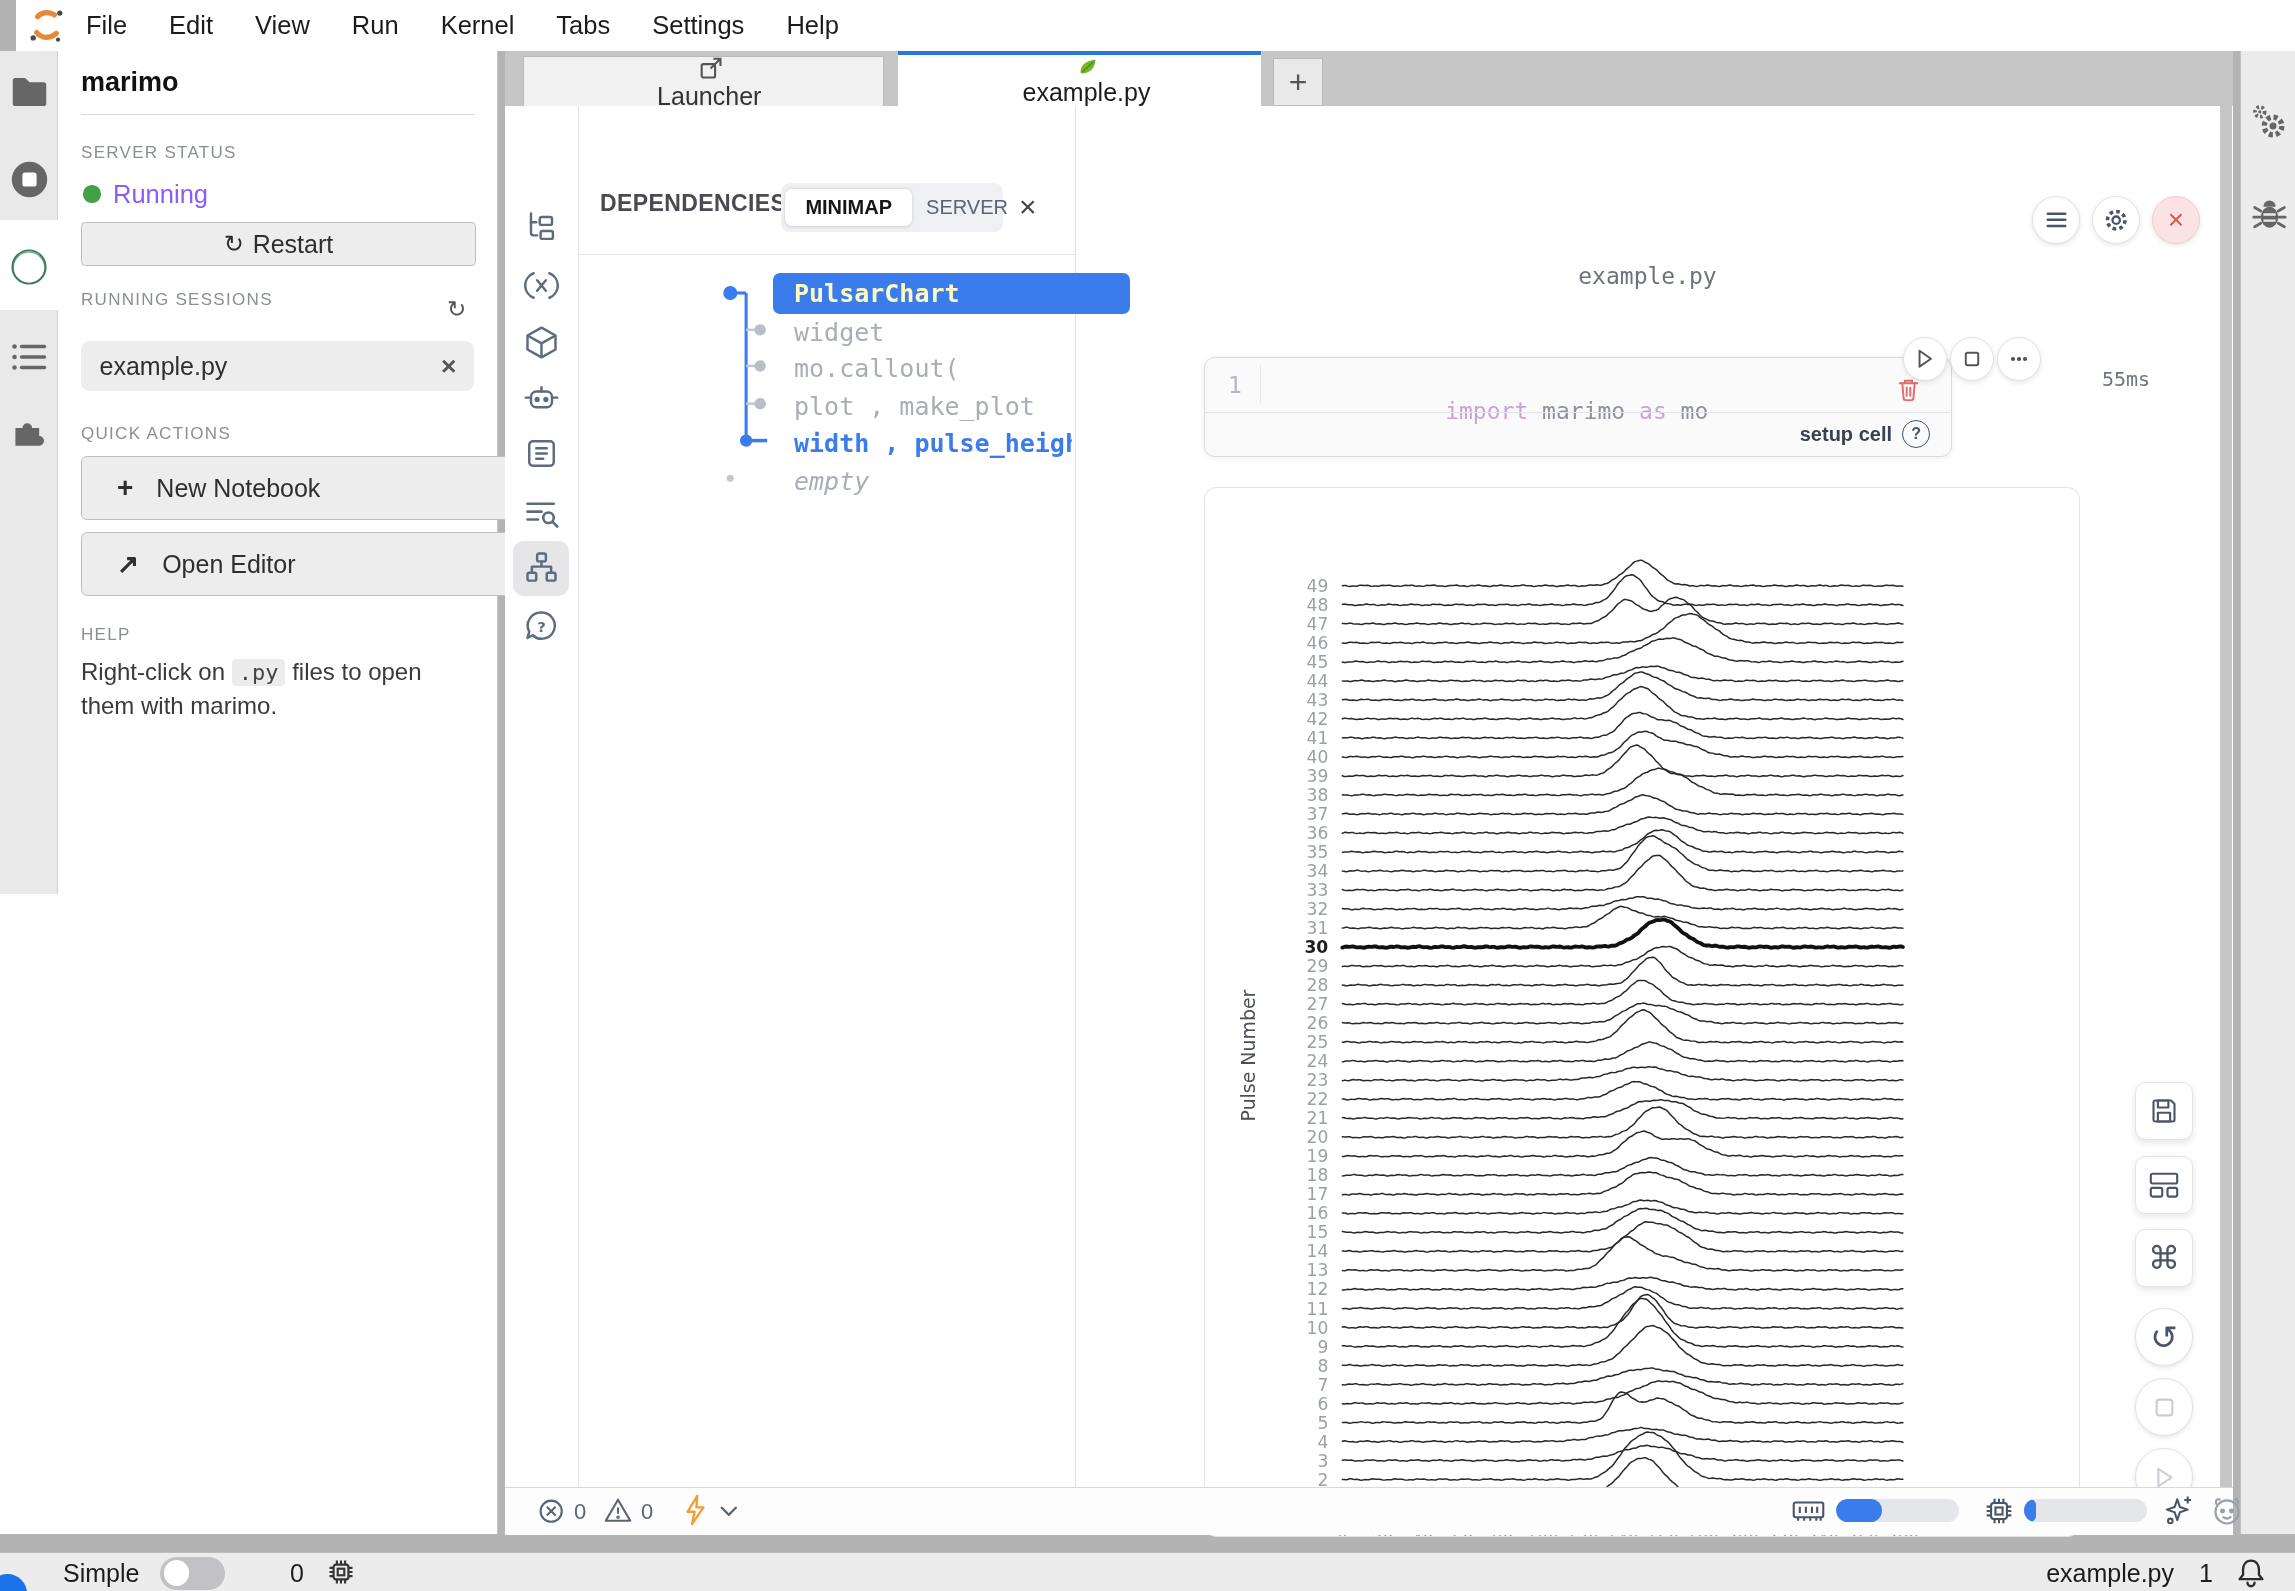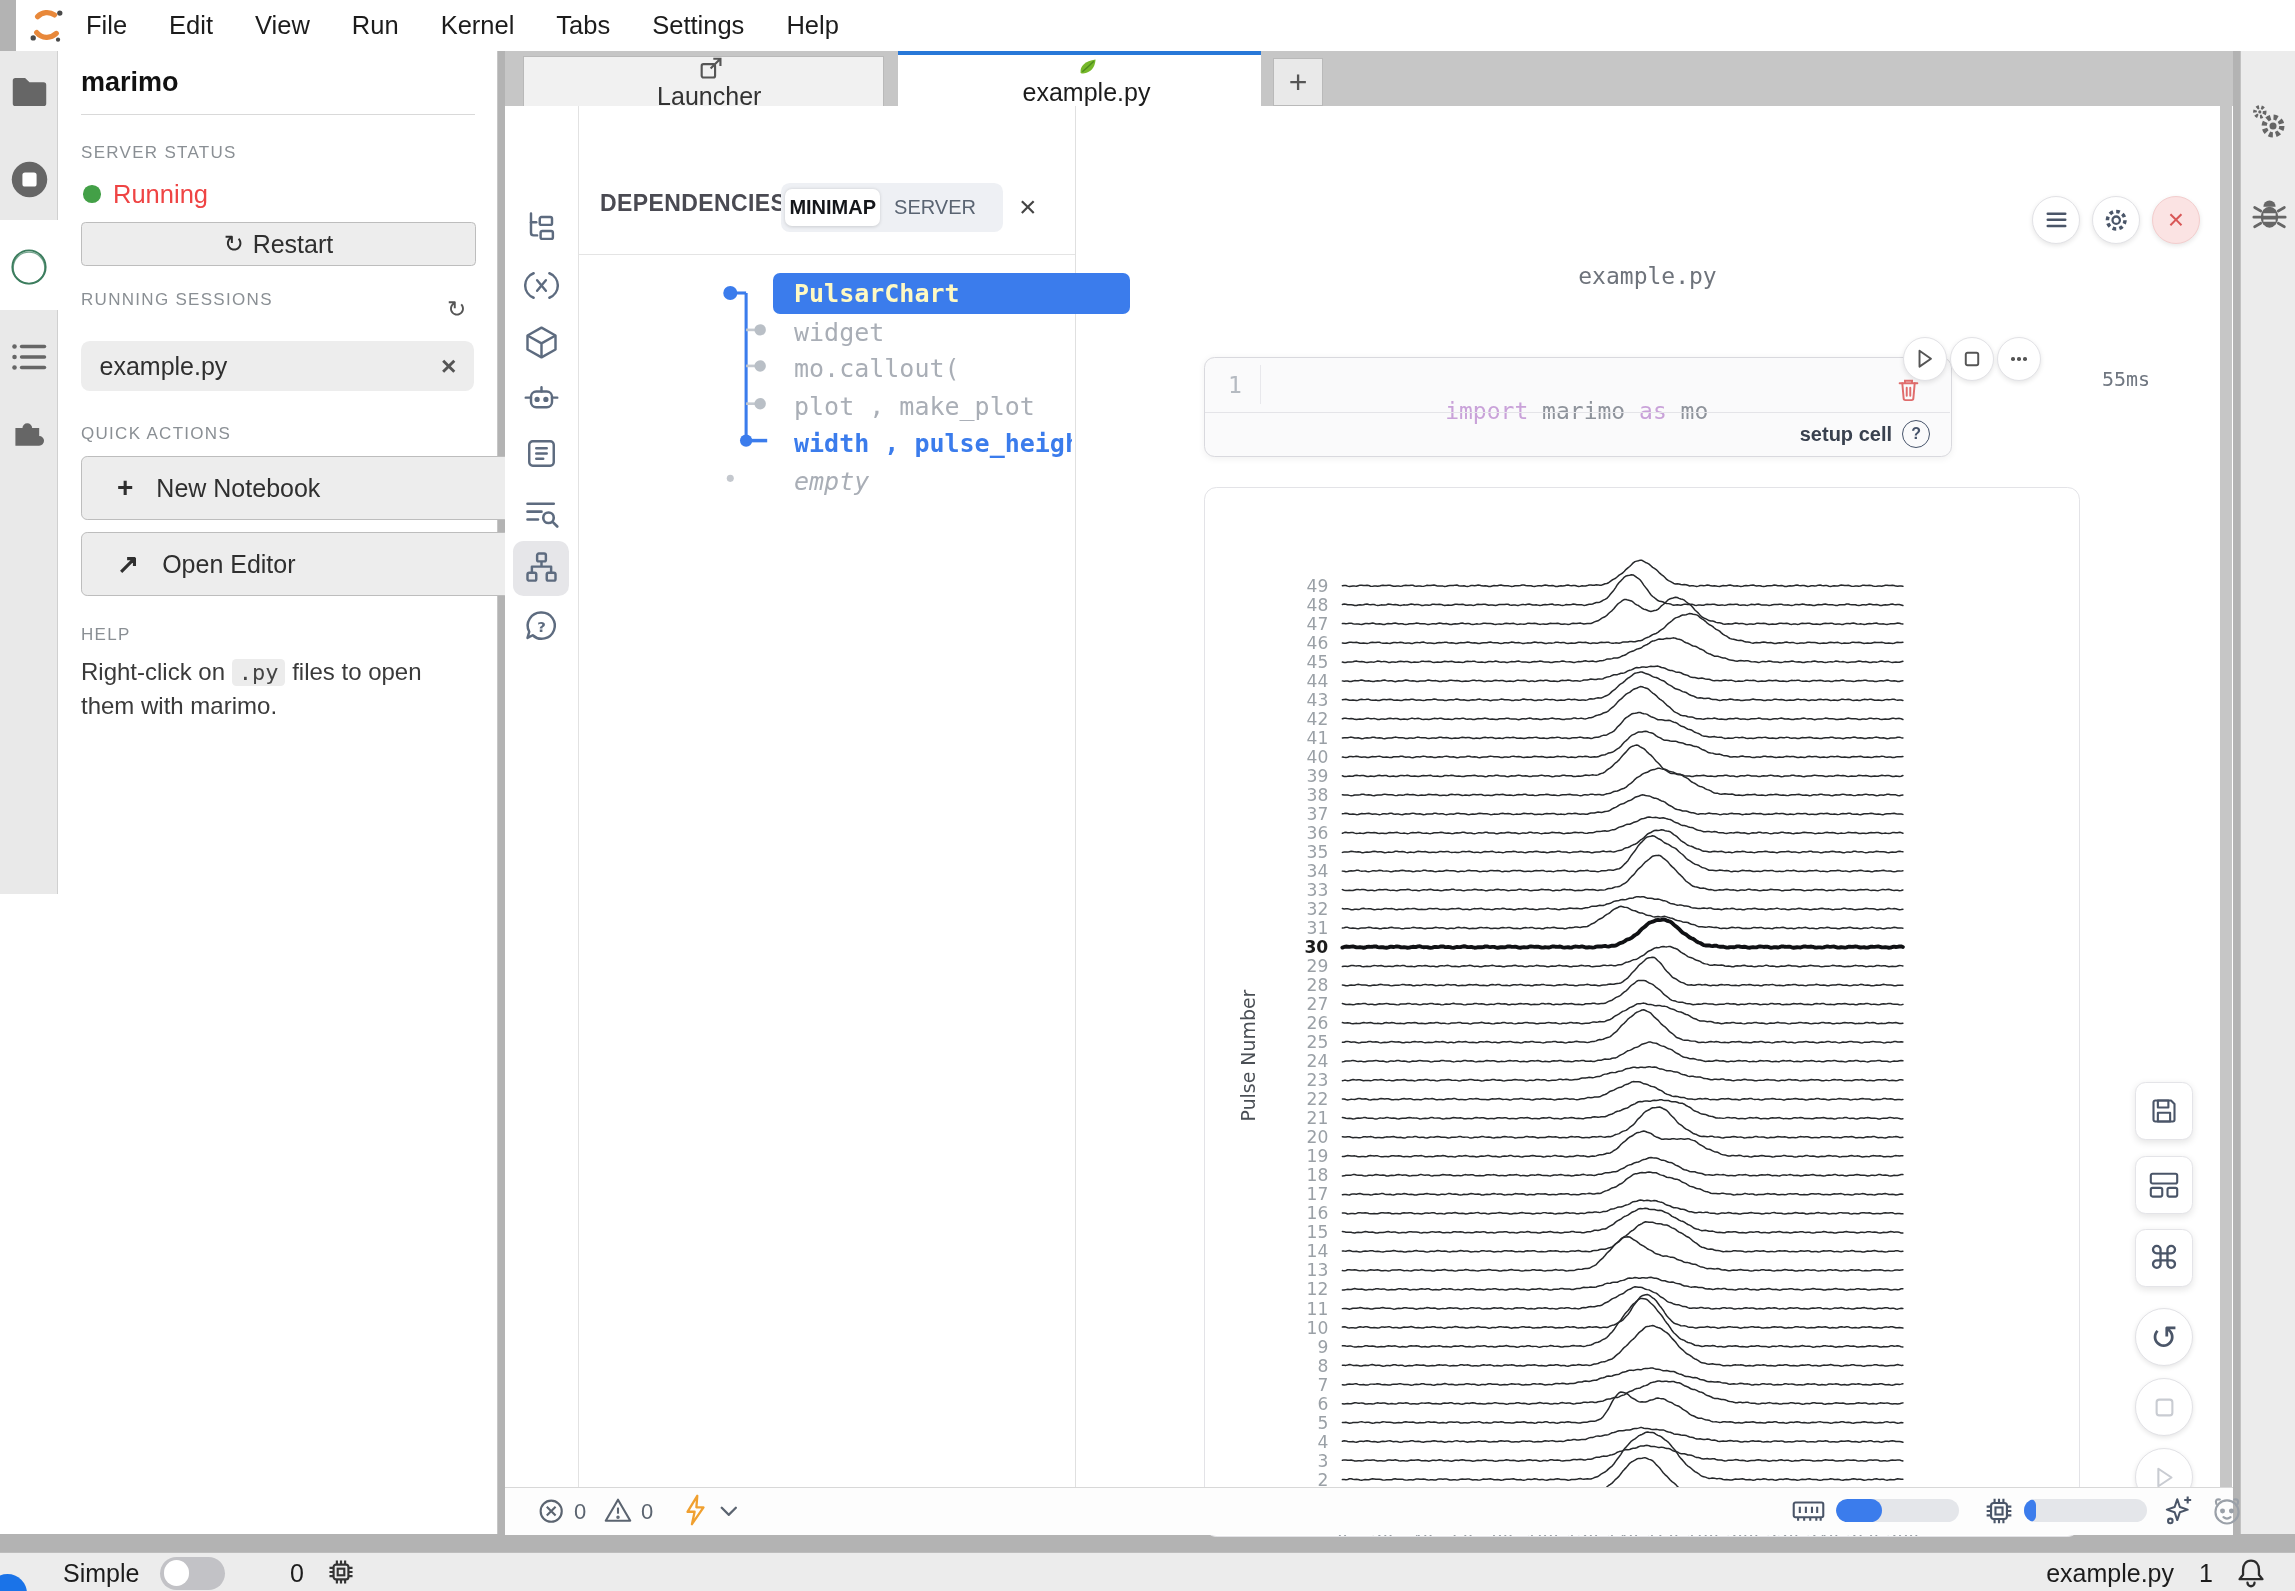--- a/index.html
+++ b/index.html
@@ -87,21 +87,21 @@
         </svg>
     </span>
   </div>
 
   <div class="abs panel" style="left:58px;top:51px;width:439px;height:1483px;border-right:0.9px solid #c6c6c6;">
     <div class="abs" style="left:23px;top:16px;font-size:27px;font-weight:bold;color:#111;">marimo</div>
     <div class="abs" style="left:23px;top:63px;width:394px;height:0;border-top:0.9px solid #d9d9d9;"></div>
 
     <div class="abs seclabel" style="left:23px;top:92px;">SERVER STATUS</div>
     <span class="abs" style="left:25px;top:134px;width:17.6px;height:17.6px;border-radius:50%;background:#43a047;"></span>
-    <div class="abs" style="left:55px;top:129px;font-size:25.5px;color:#ef4444;">Running</div>
+    <div class="abs" style="left:55px;top:129px;font-size:25.5px;color:#8b5cf6;">Running</div>
 
     <div class="abs btn" style="left:23px;top:171px;width:393px;height:42px;justify-content:center;gap:8.8px;">
       <span style="font-size:24px;">↻</span>
       <span>Restart</span>
     </div>
 
     <div class="abs seclabel" style="left:23px;top:239px;">RUNNING SESSIONS</div>
     <span class="abs" style="left:389px;top:245px;font-size:23px;color:#555;">↻</span>
 
     <div class="abs" style="left:23px;top:290px;width:393px;height:50px;background:#ededed;border-radius:8.8px;display:flex;align-items:center;">
@@ -211,21 +211,21 @@
           <svg width="35" height="35" viewBox="0 0 40 40" fill="none" stroke="#5d6b7f" stroke-width="2.8">
             <path d="M20 4 a15 15 0 1 1 -10 26 l-6 3 2-7 a15 15 0 0 1 14 -22 Z" stroke-linejoin="round"></path>
             <text x="20" y="26" text-anchor="middle" font-size="17" fill="#5d6b7f" stroke="none" font-weight="bold">?</text>
           </svg>
         </span>
       </div>
 
       <div class="abs" style="left:74px;top:0;width:496px;height:1382px;border-right:0.9px solid #e0e0e0;">
         <div class="abs" style="left:21px;top:84px;font-size:23px;font-weight:bold;color:#4a4a52;letter-spacing:0.4px;">DEPENDENCIES</div>
         <div class="abs" style="left:202px;top:77px;width:213px;height:49px;background:#eef0f4;border-radius:8.8px;display:flex;align-items:center;padding:0 4.4px;">
-          <span style="background:#fff;border-radius:7px;box-shadow:0 0.9px 3.5px rgba(0,0,0,0.15);padding:7px 4px;font-size:20px;font-weight:bold;color:#14161a;">MINIMAP</span>
+          <span style="background:#fff;border-radius:7px;box-shadow:0 0.9px 3.5px rgba(0,0,0,0.15);padding:7px 20px;font-size:20px;font-weight:bold;color:#14161a;">MINIMAP</span>
           <span style="padding:7px 14px;font-size:20px;color:#5a6472;">SERVER</span>
         </div>
         <span class="abs" style="left:440px;top:84px;font-size:30px;color:#444;">×</span>
         <div class="abs" style="left:0;top:148px;width:496px;border-top:0.9px solid #e4e4e4;"></div>
 
         <svg class="abs" style="left:123px;top:158px;" width="97" height="246" viewBox="0 0 110 280">
           <line x1="50" y1="33" x2="50" y2="201" stroke="#3b7cec" stroke-width="3.5"></line>
           <circle cx="32" cy="33" r="8" fill="#3b7cec"></circle>
             <line x1="32" y1="33" x2="50" y2="33" stroke="#3b7cec" stroke-width="3.5"></line>
           <line x1="50" y1="75" x2="64" y2="75" stroke="#c3c8cf" stroke-width="3"></line>

